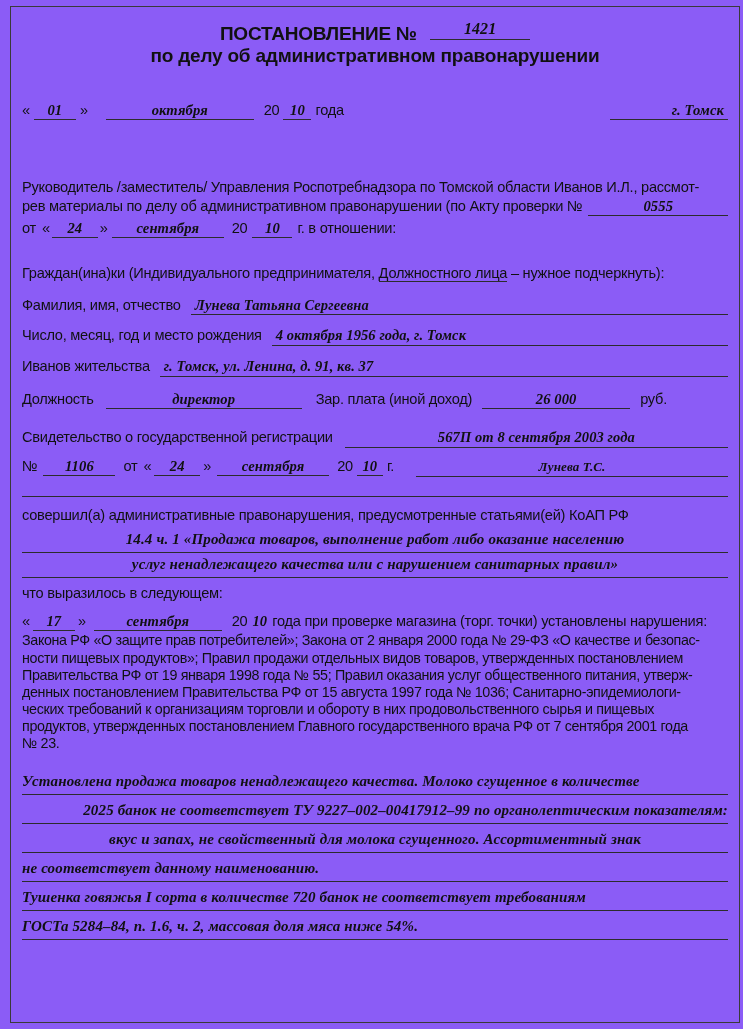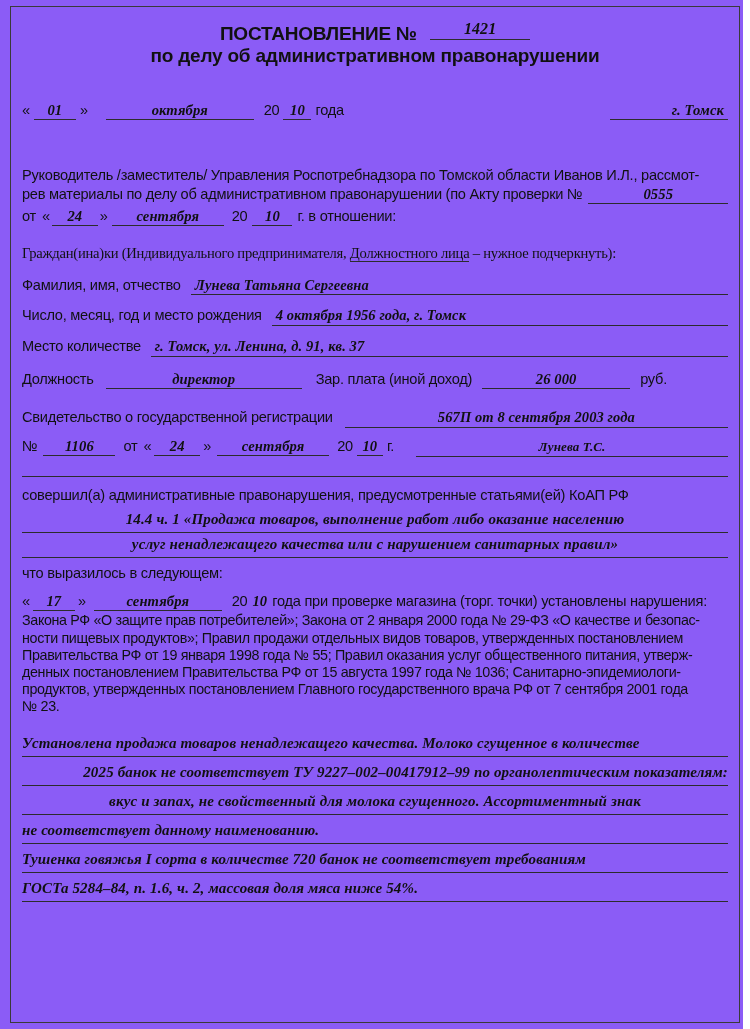--- a/index.html
+++ b/index.html
@@ -147,56 +147,56 @@
       <span class="slot hand" style="width:148px; margin:0 10px 0 18px;">октября</span>
       <span>20</span>
       <span class="slot hand" style="width:28px; margin:0 4px;">10</span>
       <span>года</span>
       <span class="grow"></span>
       <span class="slot hand" style="width:118px; text-align:right; padding-right:4px;">г. Томск</span>
     </div>
 
     <div class="sp-38"></div>
 
-    <div class="body-t" style="margin-top:8px;">
+    <div class="body-t" style="margin-top:20px;">
       <div>Руководитель /заместитель/ Управления Роспотребнадзора по Томской области Иванов И.Л., рассмот-</div>
       <div style="display:flex; align-items:baseline; margin-top:1px;">
         <span>рев материалы по делу об административном правонарушении (по Акту проверки №</span>
         <span class="slot hand grow" style="margin-left:6px;">0555</span>
       </div>
       <div style="display:flex; align-items:baseline; margin-top:3px;">
         <span>от</span>
         <span style="margin-left:6px;">«</span>
         <span class="slot hand" style="width:46px; margin:0 2px;">24</span>
         <span>»</span>
         <span class="slot hand" style="width:112px; margin:0 8px 0 4px;">сентября</span>
         <span>20</span>
         <span class="slot hand" style="width:40px; margin:0 5px;">10</span>
         <span>г. в отношении:</span>
       </div>
     </div>
 
     <div class="sp-18"></div>
 
-    <div class="body-t" style="margin-top:0;font-family:Liberation Serif, serif;">
+    <div class="body-t" style="margin-top:8px;">
       <span>Граждан(ина)ки (Индивидуального предпринимателя, </span><u class="solid">Должностного лица</u><span> – нужное подчеркнуть):</span>
     </div>
 
     <div class="row body-t" style="margin-top:13px;">
       <span class="lbl">Фамилия, имя, отчество</span>
       <span class="slot hand grow" style="margin-left:10px; text-align:left; padding-left:4px; font-size:14.5px;">Лунева Татьяна Сергеевна</span>
     </div>
 
     <div class="row body-t" style="margin-top:11px;">
       <span class="lbl">Число, месяц, год и место рождения</span>
       <span class="slot hand grow" style="margin-left:10px; text-align:left; padding-left:4px; font-size:14.5px;">4 октября 1956 года, г. Томск</span>
     </div>
 
     <div class="row body-t" style="margin-top:11px;">
-      <span class="lbl">Место количестве</span>
+      <span class="lbl">Иванов жительства</span>
       <span class="slot hand grow" style="margin-left:10px; text-align:left; padding-left:4px; font-size:14.5px;">г. Томск, ул. Ленина, д. 91, кв. 37</span>
     </div>
 
 
     <div class="row body-t" style="margin-top:13px;">
       <span class="lbl">Должность</span>
       <span class="slot hand" style="width:196px; margin-left:12px;">директор</span>
       <span class="lbl" style="margin-left:14px;">Зар. плата (иной доход)</span>
       <span class="slot hand" style="width:148px; margin-left:10px;">26 000</span>
       <span class="lbl" style="margin-left:10px;">руб.</span>
@@ -244,20 +244,21 @@
       <span>20</span>
       <span class="hand" style="margin:0 5px; font-size:14.5px;">10</span>
       <span>года при проверке магазина (торг. точки) установлены нарушения:</span>
     </div>
 
     <div class="para" style="margin-top:1px;">
       <div>Закона РФ «О защите прав потребителей»; Закона от 2 января 2000 года № 29-ФЗ «О качестве и безопас-</div>
       <div>ности пищевых продуктов»; Правил продажи отдельных видов товаров, утвержденных постановлением</div>
       <div>Правительства РФ от 19 января 1998 года № 55; Правил оказания услуг общественного питания, утверж-</div>
       <div>денных постановлением Правительства РФ от 15 августа 1997 года № 1036; Санитарно-эпидемиологи-</div>
+      <div>ческих требований к организациям торговли и обороту в них продовольственного сырья и пищевых</div>
       <div>продуктов, утвержденных постановлением Главного государственного врача РФ от 7 сентября 2001 года</div>
       <div>№ 23.</div>
     </div>
 
     <div style="margin-top:20px;">
       <div class="ruled-line">
         <span class="txt">Установлена продажа товаров ненадлежащего качества. Молоко сгущенное в количестве</span>
       </div>
       <div class="ruled-line" style="margin-top:7px;text-align:right;">
         <span class="txt">2025 банок не соответствует ТУ 9227–002–00417912–99 по органолептическим показателям:</span>

